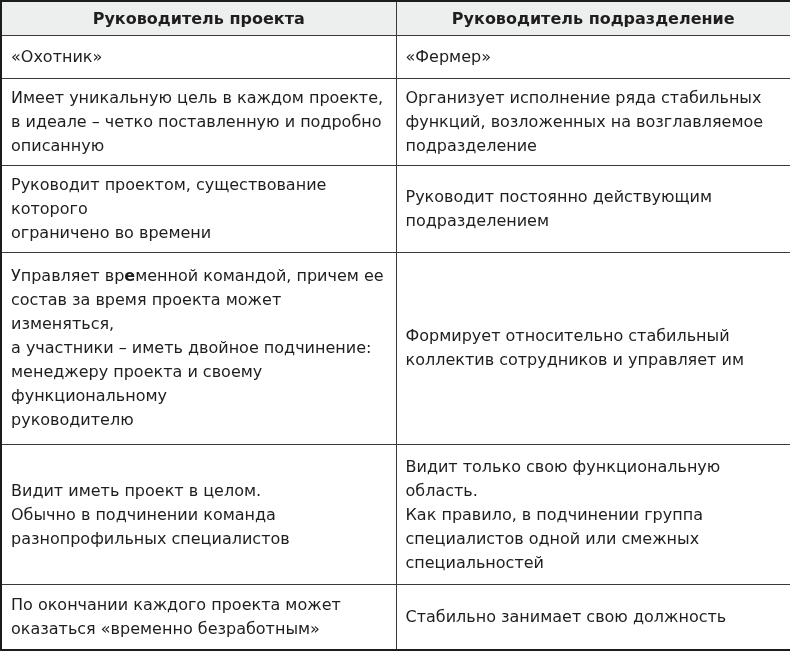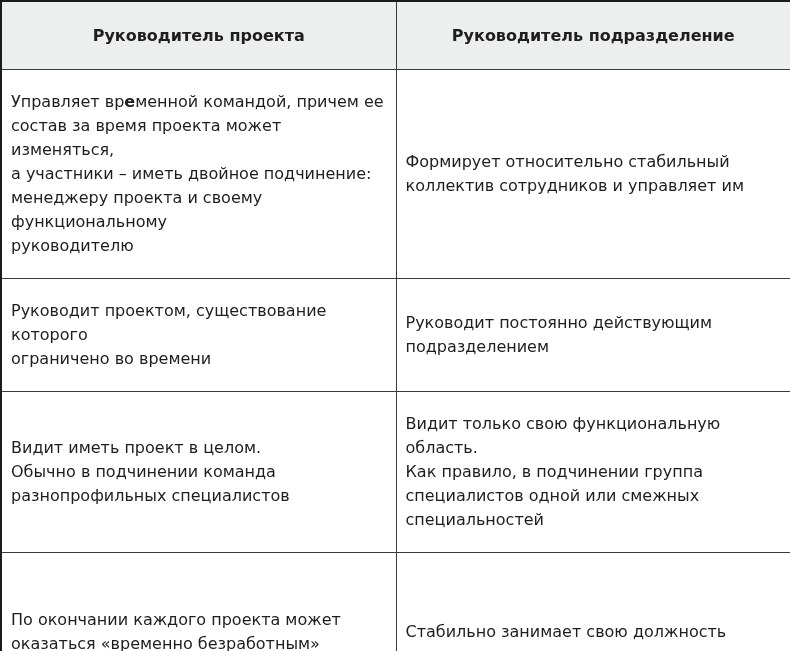--- a/index.html
+++ b/index.html
@@ -20,21 +20,21 @@
     table-layout: fixed;
     border: 2px solid #1c1c1c;
     color: #1e1e1e;
     font-size: 16px;
     line-height: 24px;
   }
   table.cmp col { width: 395px; }
   table.cmp th, table.cmp td {
     border: 1px solid #3a3a3a;
     vertical-align: middle;
-    padding: 20px 9px;
+    padding: 3px 9px;
     white-space: pre-line;
     overflow: hidden;
   }
   table.cmp th {
     background: #edefee;
     font-weight: bold;
     text-align: center;
     height: 27px;
     white-space: normal;
   }
@@ -62,33 +62,45 @@
       <col>
     </colgroup>
   <thead>
     <tr>
       <th>Руководитель проекта</th>
       <th>Руководитель подразделение</th>
     </tr>
   </thead>
   <tbody>
     <tr>
+      <td>«Охотник»</td>
+      <td>«Фермер»</td>
+    </tr>
+    <tr>
+      <td>Имеет уникальную цель в каждом проекте,
+в идеале – четко поставленную и подробно
+описанную</td>
+      <td>Организует исполнение ряда стабильных
+функций, возложенных на возглавляемое
+подразделение</td>
+    </tr>
+    <tr>
+      <td>Руководит проектом, существование которого
+ограничено во времени</td>
+      <td>Руководит постоянно действующим
+подразделением</td>
+    </tr>
+    <tr>
       <td><span>Управляет вр</span><span class="stress">е</span><span>менной командой, причем ее
 состав за время проекта может изменяться,
 а участники – иметь двойное подчинение:
 менеджеру проекта и своему функциональному
 руководителю</span></td>
       <td>Формирует относительно стабильный
 коллектив сотрудников и управляет им</td>
-    </tr>
-    <tr>
-      <td>Руководит проектом, существование которого
-ограничено во времени</td>
-      <td>Руководит постоянно действующим
-подразделением</td>
     </tr>
     <tr>
       <td>Видит иметь проект в целом.
 Обычно в подчинении команда
 разнопрофильных специалистов</td>
       <td>Видит только свою функциональную область.
 Как правило, в подчинении группа
 специалистов одной или смежных
 специальностей</td>
     </tr>

